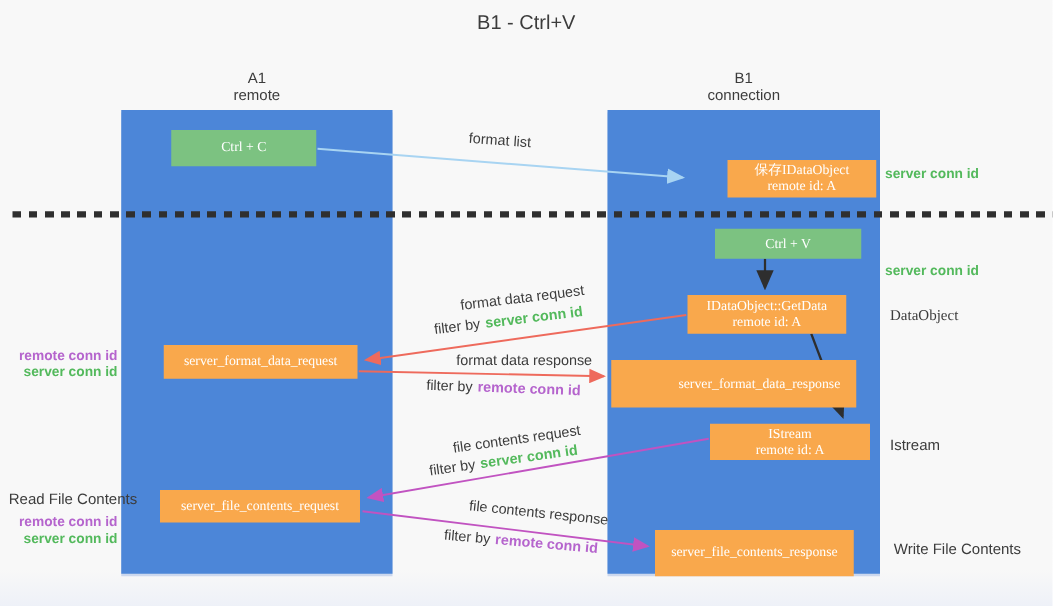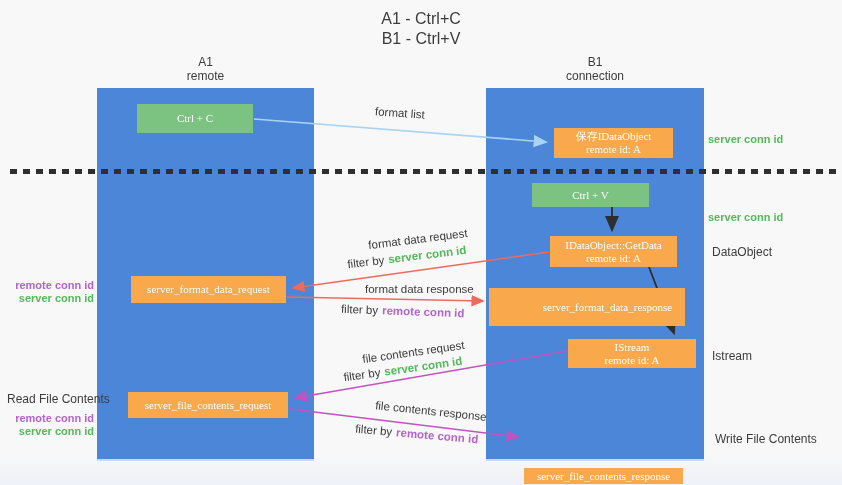--- a/index.html
+++ b/index.html
@@ -26,21 +26,20 @@
   .arrow-label{font-size:11.5px;color:#3c3c3c;white-space:nowrap;transform-origin:center;}
   .filter-colored{margin-left:4px;}
   svg.overlay{position:absolute;left:0;top:0;pointer-events:none;}
 </style>
 </head>
 <body>
 
 <div class="canvas">
 
   <div class="abs title">
-    <div>A1 - Ctrl+C</div>
     <div>B1 - Ctrl+V</div>
   </div>
 
   <div class="abs col-header" style="left:97px;width:217px;">
     <div>A1</div>
     <div>remote</div>
   </div>
   <div class="abs col-header" style="left:486px;width:218px;">
     <div>B1</div>
     <div>connection</div>
@@ -72,26 +71,26 @@
     <line x1="549" y1="252" x2="293" y2="288" stroke="#ee6a5c" stroke-width="1.5" marker-end="url(#head-red)"></line>
     <line x1="287" y1="297" x2="483" y2="301" stroke="#ee6a5c" stroke-width="1.5" marker-end="url(#head-red)"></line>
     <line x1="567" y1="351" x2="295" y2="398" stroke="#c153c1" stroke-width="1.5" marker-end="url(#head-magenta)"></line>
     <line x1="290" y1="409" x2="518" y2="437" stroke="#c153c1" stroke-width="1.5" marker-end="url(#head-magenta)"></line>
   </svg>
 
   <div class="abs node green-node" style="left:137px;top:104px;width:116px;height:29px;">
     <span>Ctrl + C</span>
   </div>
 
-  <div class="abs node orange-node" style="left:554px;top:128px;width:119px;height:30px;">
+  <div class="abs node orange-node" style="left:582px;top:128px;width:119px;height:30px;">
     <span>保存IDataObject</span>
     <span>remote id: A</span>
   </div>
 
-  <div class="abs node green-node" style="left:532px;top:183px;width:117px;height:24px;">
+  <div class="abs node green-node" style="left:572px;top:183px;width:117px;height:24px;">
     <span>Ctrl + V</span>
   </div>
 
   <div class="abs node orange-node" style="left:550px;top:236px;width:127px;height:31px;">
     <span>IDataObject::GetData</span>
     <span>remote id: A</span>
   </div>
 
   <div class="abs node orange-node" style="left:131px;top:276px;width:155px;height:27px;">
     <span>server_format_data_request</span>
@@ -103,27 +102,27 @@
 
   <div class="abs node orange-node" style="left:568px;top:339px;width:128px;height:29px;">
     <span>IStream</span>
     <span>remote id: A</span>
   </div>
 
   <div class="abs node orange-node" style="left:128px;top:392px;width:160px;height:26px;align-items:center;">
     <span>server_file_contents_request</span>
   </div>
 
-  <div class="abs node orange-node" style="left:524px;top:424px;width:159px;height:16px;margin-top:44px;">
+  <div class="abs node orange-node" style="left:524px;top:424px;width:159px;height:37px;">
     <span>server_file_contents_response</span>
   </div>
 
   <div class="abs side-label green-text" style="left:708px;top:133px;font-size:11px;">server conn id</div>
   <div class="abs side-label green-text" style="left:708px;top:211px;font-size:11px;">server conn id</div>
-  <div class="abs side-label" style="left:712px;top:245px;">DataObject</div>
+  <div class="abs side-label" style="left:712px;top:245px;font-family:Liberation Serif, serif;">DataObject</div>
   <div class="abs side-label" style="left:712px;top:349px;">Istream</div>
   <div class="abs side-label" style="left:715px;top:432px;">Write File Contents</div>
 
   <div class="abs conn-group" style="left:0;top:279px;">
     <div class="purple-text">remote conn id</div>
     <div class="green-text">server conn id</div>
   </div>
   <div class="abs side-label" style="left:7px;top:392px;">Read File Contents</div>
   <div class="abs conn-group" style="left:0;top:412px;">
     <div class="purple-text">remote conn id</div>

